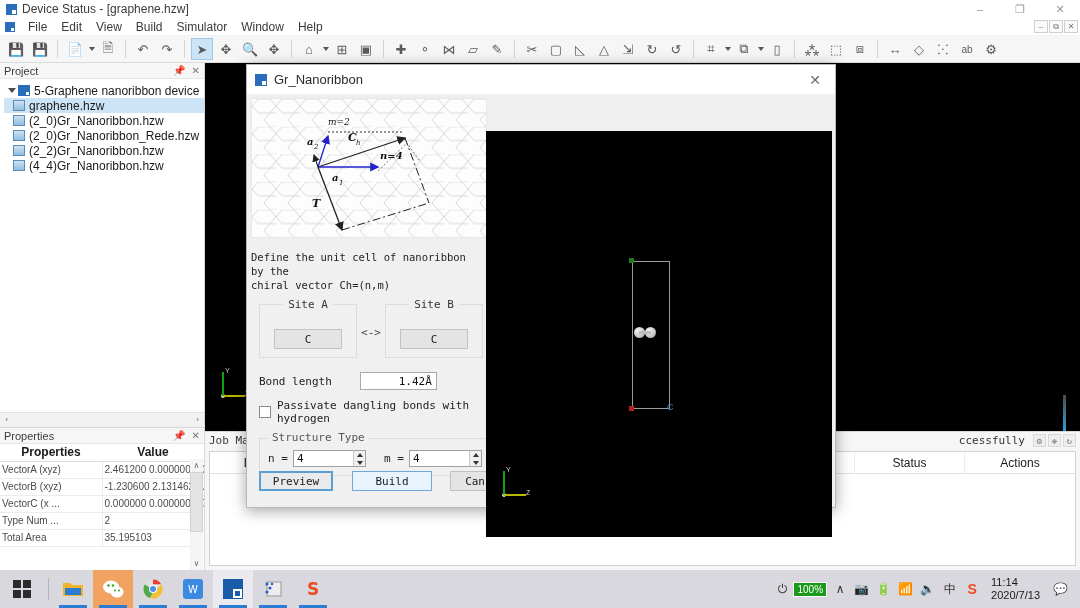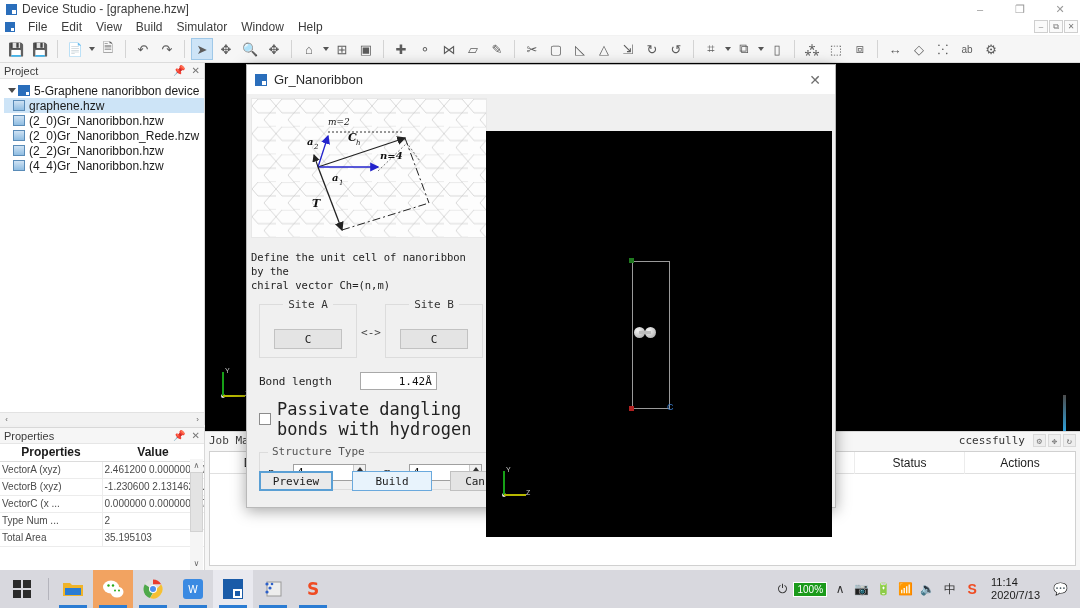--- a/index.html
+++ b/index.html
@@ -232,21 +232,21 @@
 
   .bond-row{display:flex;align-items:center;margin-top:10px;}
   .bond-lbl{font-family:"DejaVu Sans Mono",monospace;font-size:11px;color:#222;margin-right:8px;}
   .bond-input{
     width:77px;height:18px;background:#fff;border:1px solid #a9a9a9;
     display:flex;align-items:center;justify-content:flex-end;padding-right:4px;
     font-family:"DejaVu Sans Mono",monospace;font-size:11px;color:#111;padding-left:20px;
   }
   .chk-row{display:flex;align-items:center;margin-top:9px;}
   .chkbox{width:12px;height:12px;border:1px solid #8c8c8c;background:#fff;margin-right:6px;flex:none;}
-  .chk-lbl{font-family:"DejaVu Sans Mono",monospace;font-size:17px;color:#222;}
+  .chk-lbl{font-family:"DejaVu Sans Mono",monospace;font-size:11px;color:#222;}
 
   .struct-box{position:relative;margin-top:13px;border:1px solid #dcdcdc;height:38px;width:232px;}
   .struct-legend{position:absolute;top:-8px;left:8px;background:#f0f0f0;padding:0 4px;
     font-family:"DejaVu Sans Mono",monospace;font-size:11px;color:#555;}
   .spin-wrap{position:absolute;top:11px;display:flex;align-items:center;}
   .spin-lbl{font-family:"DejaVu Sans Mono",monospace;font-size:11px;color:#222;margin-right:5px;}
   .spin{width:73px;height:17px;background:#fff;border:1px solid #a0a0a0;position:relative;}
   .spin .val{position:absolute;left:3px;top:1px;font-family:"DejaVu Sans Mono",monospace;font-size:11px;color:#111;}
   .spin .btns{position:absolute;right:0;top:0;width:12px;height:15px;background:#f0f0f0;border-left:1px solid #c9c9c9;}
   .spin .bu,.spin .bd{position:absolute;left:0;width:12px;height:7px;display:flex;align-items:center;justify-content:center;}
@@ -290,21 +290,21 @@
   .clock{text-align:left;font-size:11px;color:#1a1a1a;line-height:13px;padding:0 8px;}
   .tray-chat{width:26px;height:38px;display:flex;align-items:center;justify-content:center;color:#333;}
 </style>
 </head>
 <body>
 
 <div id="app">
 
   <div class="titlebar">
     <div class="app-logo"></div>
-    <div class="title-text">Device Studio - [graphene.hzw]</div>
+    <div class="title-text">Device Status - [graphene.hzw]</div>
     <div class="win-ctrls">
       <div class="win-btn">–</div>
       <div class="win-btn">❐</div>
       <div class="win-btn close">✕</div>
     </div>
   </div>
 
   <div class="mdi-ctrls">
     <div class="mdi-btn">–</div>
     <div class="mdi-btn">⧉</div>

